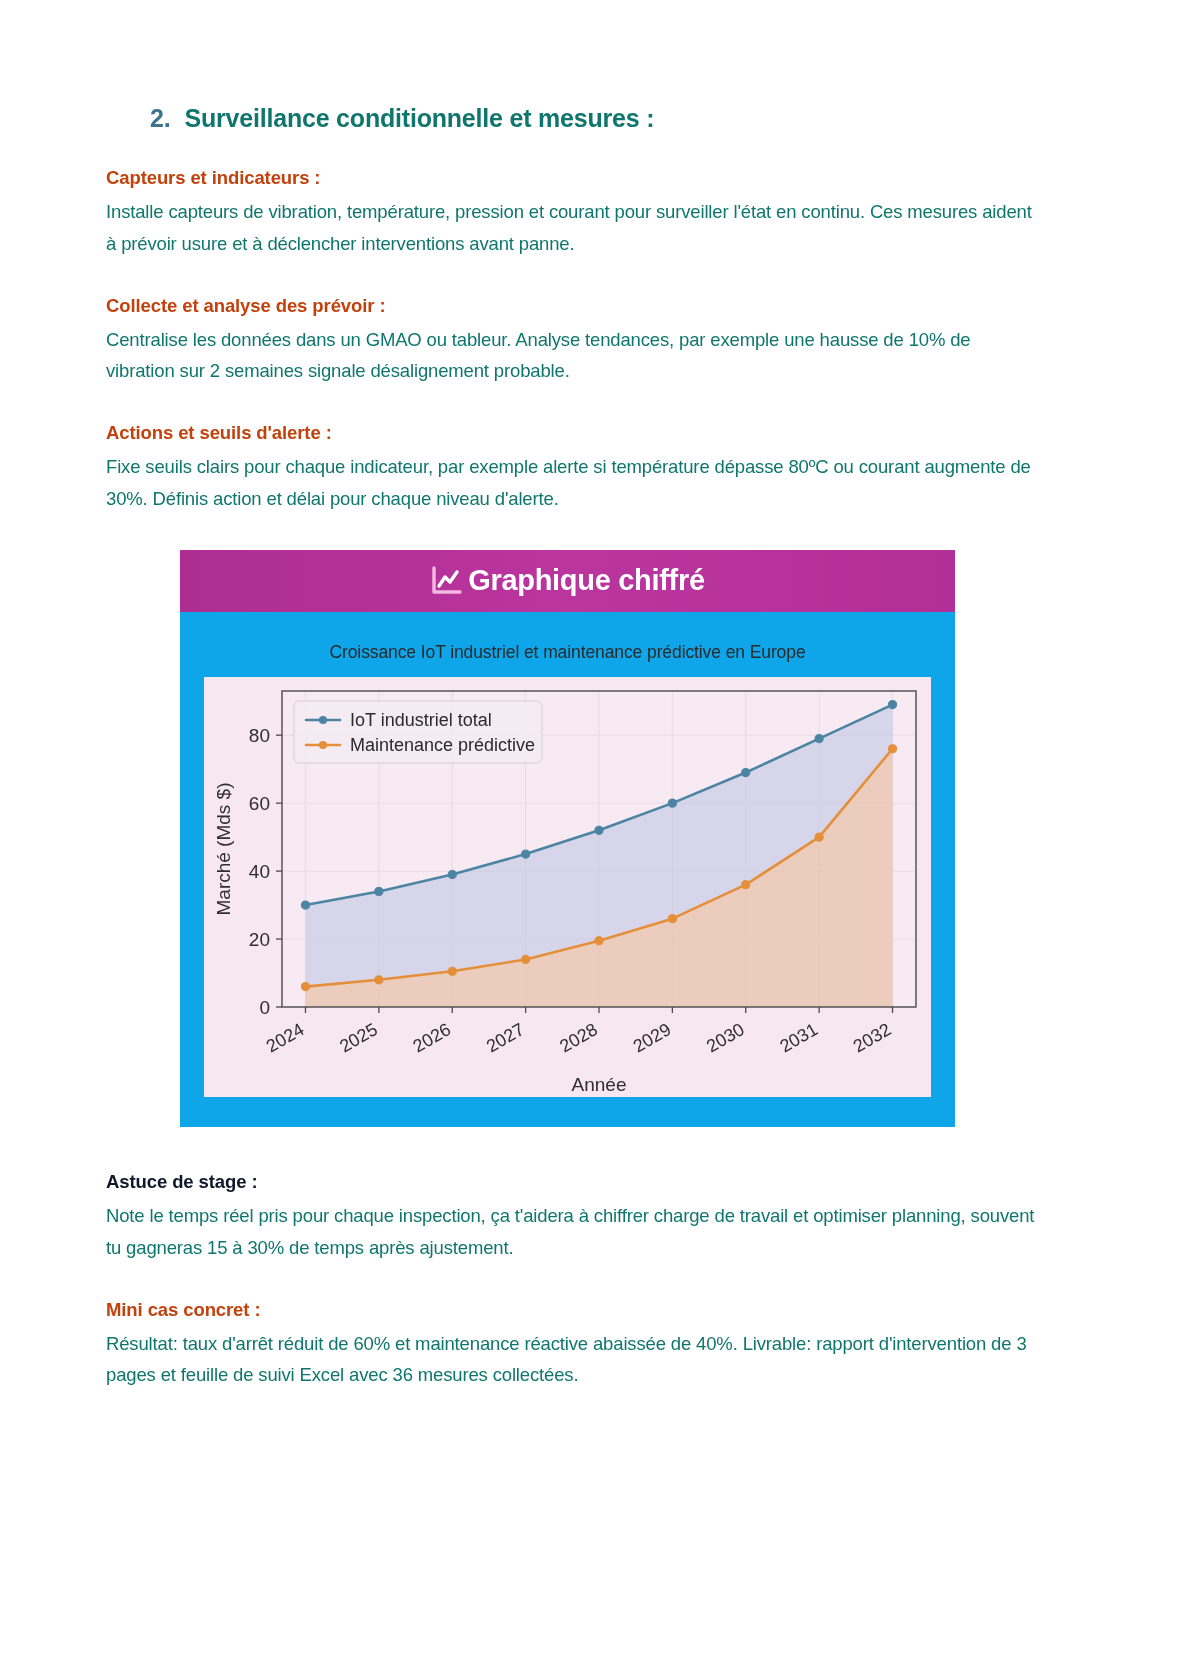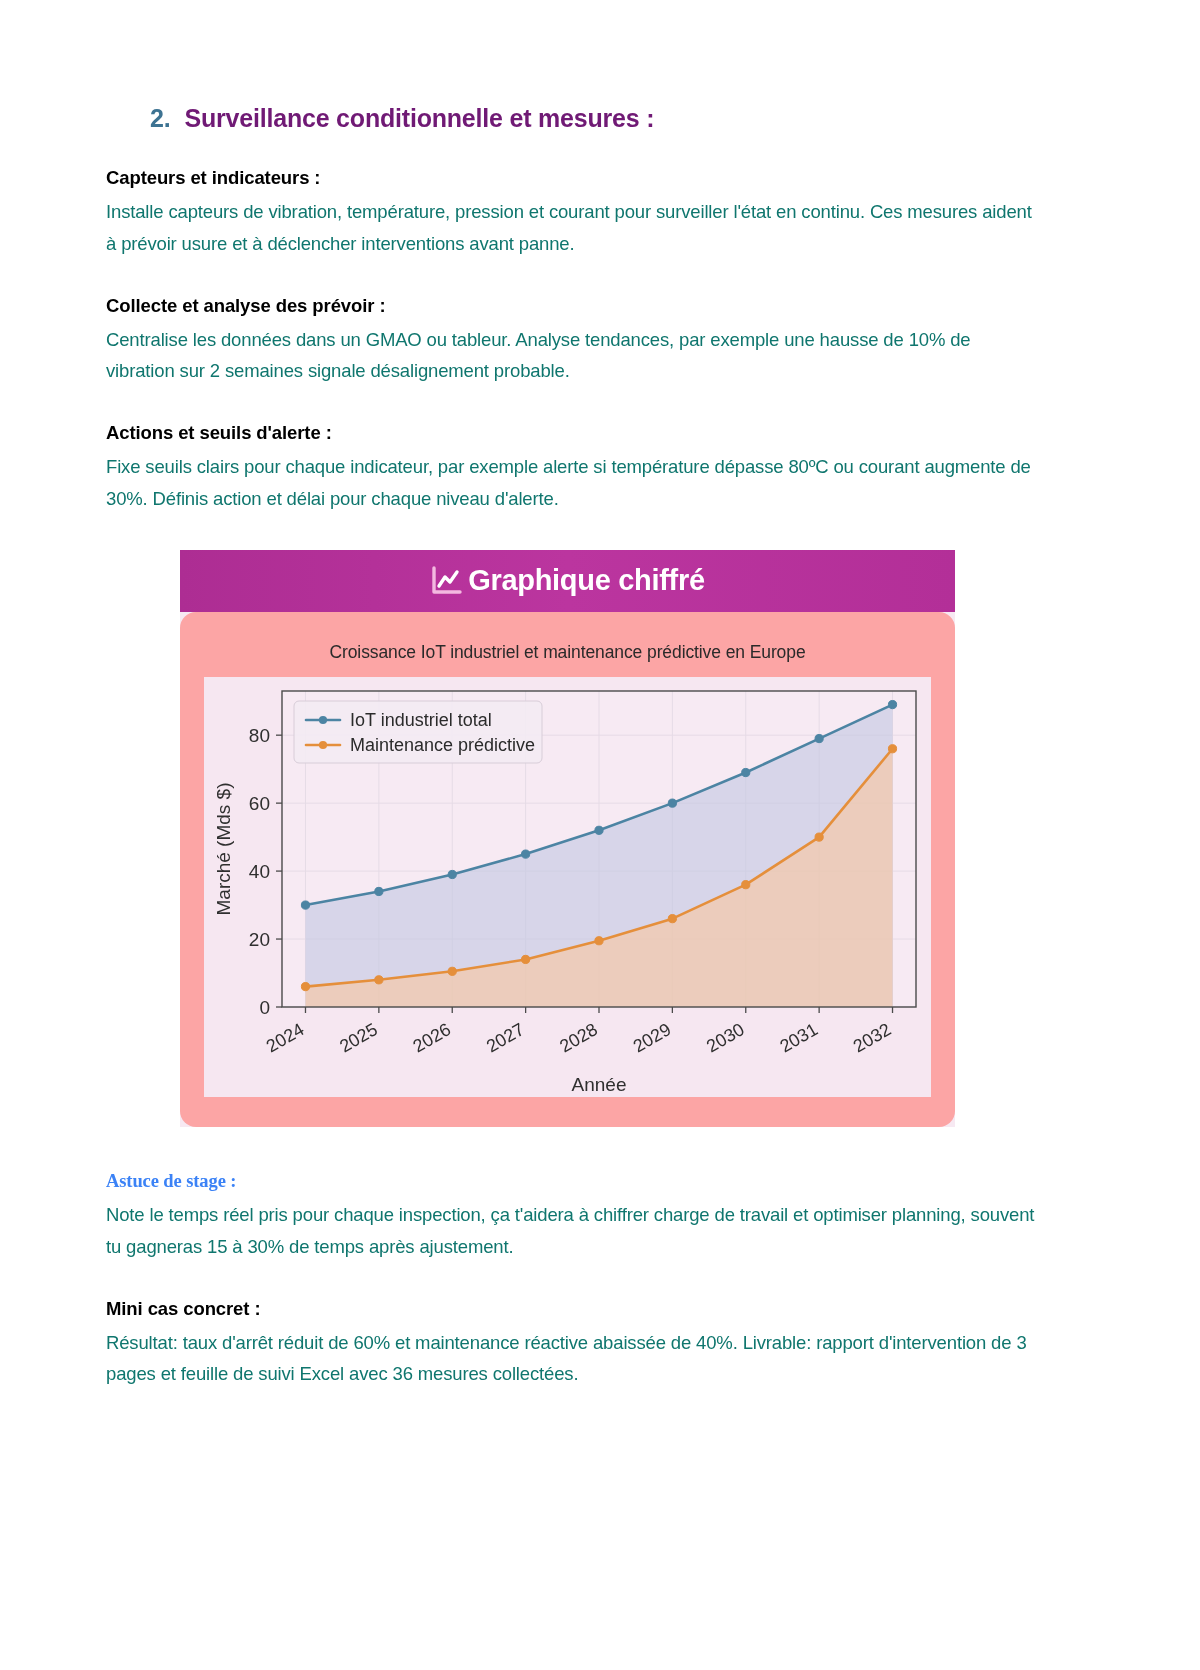--- a/index.html
+++ b/index.html
@@ -27,32 +27,32 @@
     display: flex;
     align-items: baseline;
     gap: 14px;
     margin: 0 0 34px 44px;
     font-size: 25px;
     font-weight: bold;
     letter-spacing: -0.2px;
     color: #3d7392;
   }
   .section-heading .num { color: #3d7392; }
-  .section-heading .title { color: #701a75; }
+  .section-heading .title { color: #0f766e; }
 
   
   .block { margin: 0 0 35px 0; }
   .block h3 {
     margin: 0 0 7px 0;
     font-size: 18.5px;
     font-weight: bold;
-    color: #000000;
+    color: #c2410c;
     letter-spacing: -0.1px;
   }
-  .block h3.tip-heading { color: #3b82f6; font-family: Liberation Serif, serif; }
+  .block h3.tip-heading { color: #0f172a; }
   .block p {
     margin: 0 0 0 0;
     font-size: 18.5px;
     line-height: 1.72;
     color: #0f766e;
     letter-spacing: -0.15px;
     max-width: 930px;
   }
   .block p + p { margin-top: 24px; }
 
@@ -76,23 +76,22 @@
     width: 34px; height: 34px;
     display: flex; align-items: center; justify-content: center;
   }
   .chart-banner .banner-text {
     color: #ffffff;
     font-size: 29px;
     font-weight: bold;
     letter-spacing: -0.3px;
   }
   .chart-body {
-    background: #fca5a5;
+    background: #0ea5e9;
     padding: 22px 24px 30px 24px;
-    border-radius: 16px;
   }
   .chart-title {
     text-align: center;
     font-size: 17.5px;
     color: #2a2a2a;
     margin: 8px 0 14px 0;
     letter-spacing: -0.1px;
   }
   .plot-wrap { position: relative; }
   .chart-svg { display: block; width: 100%; height: auto; }

